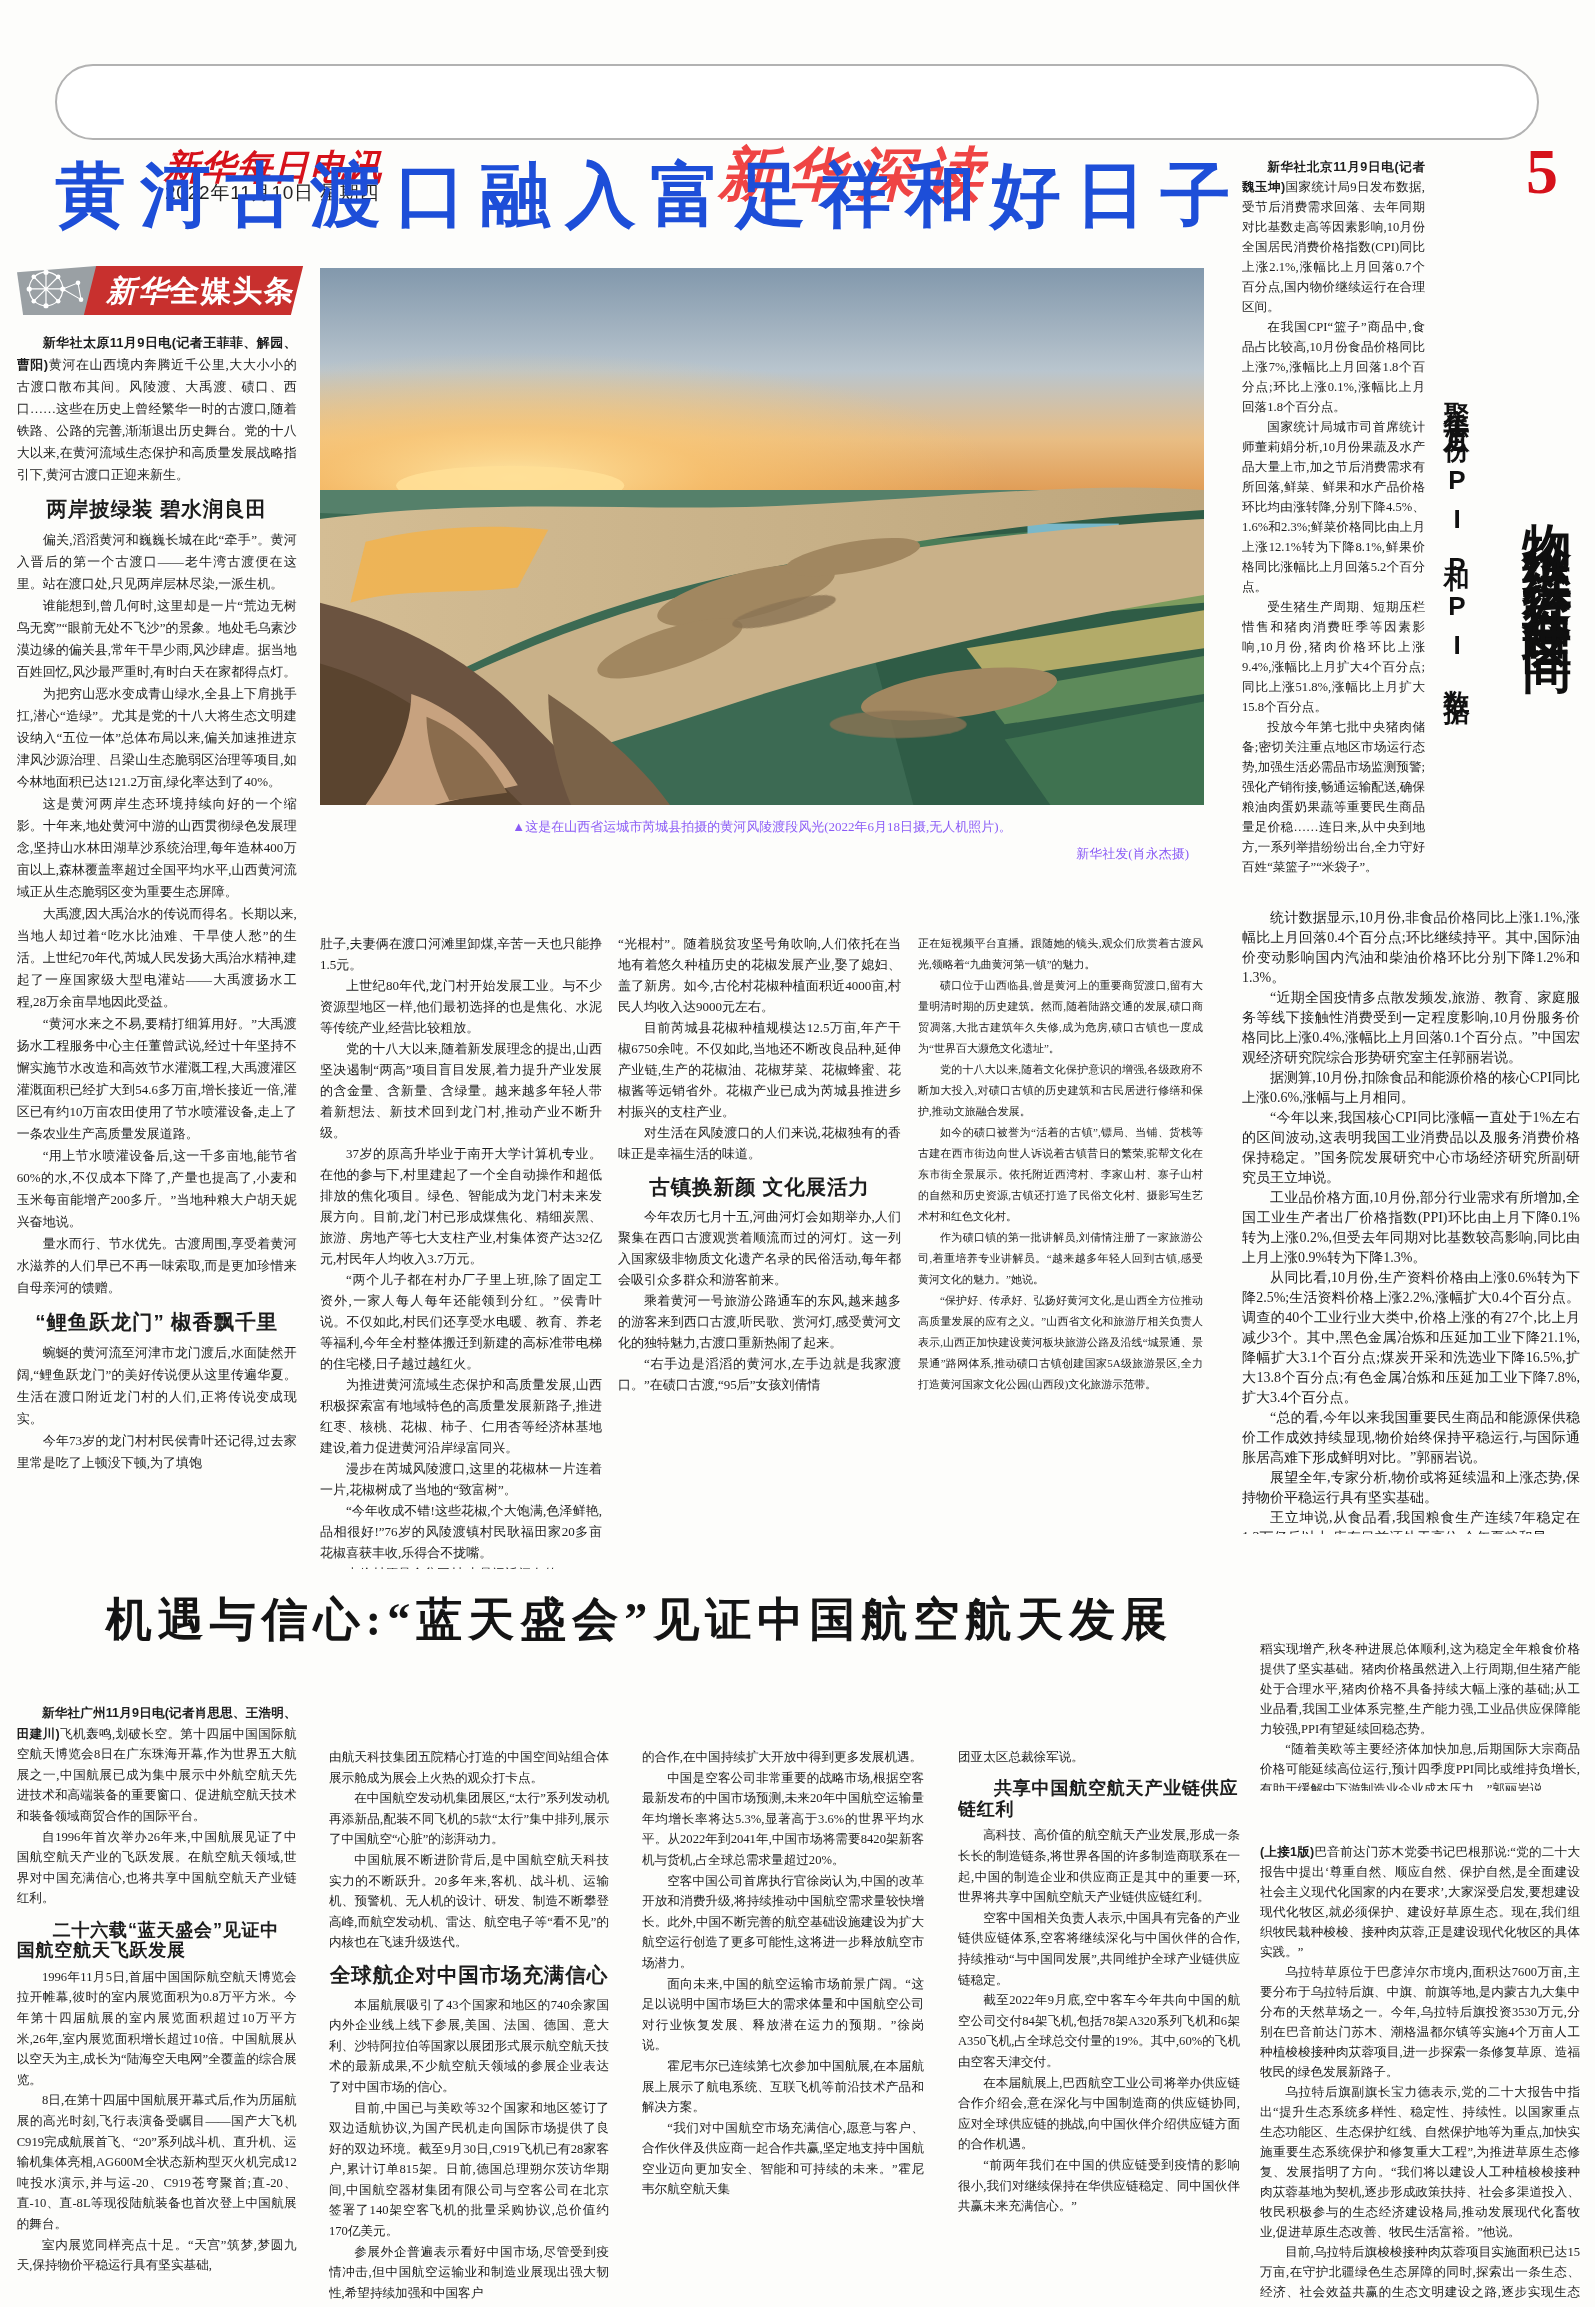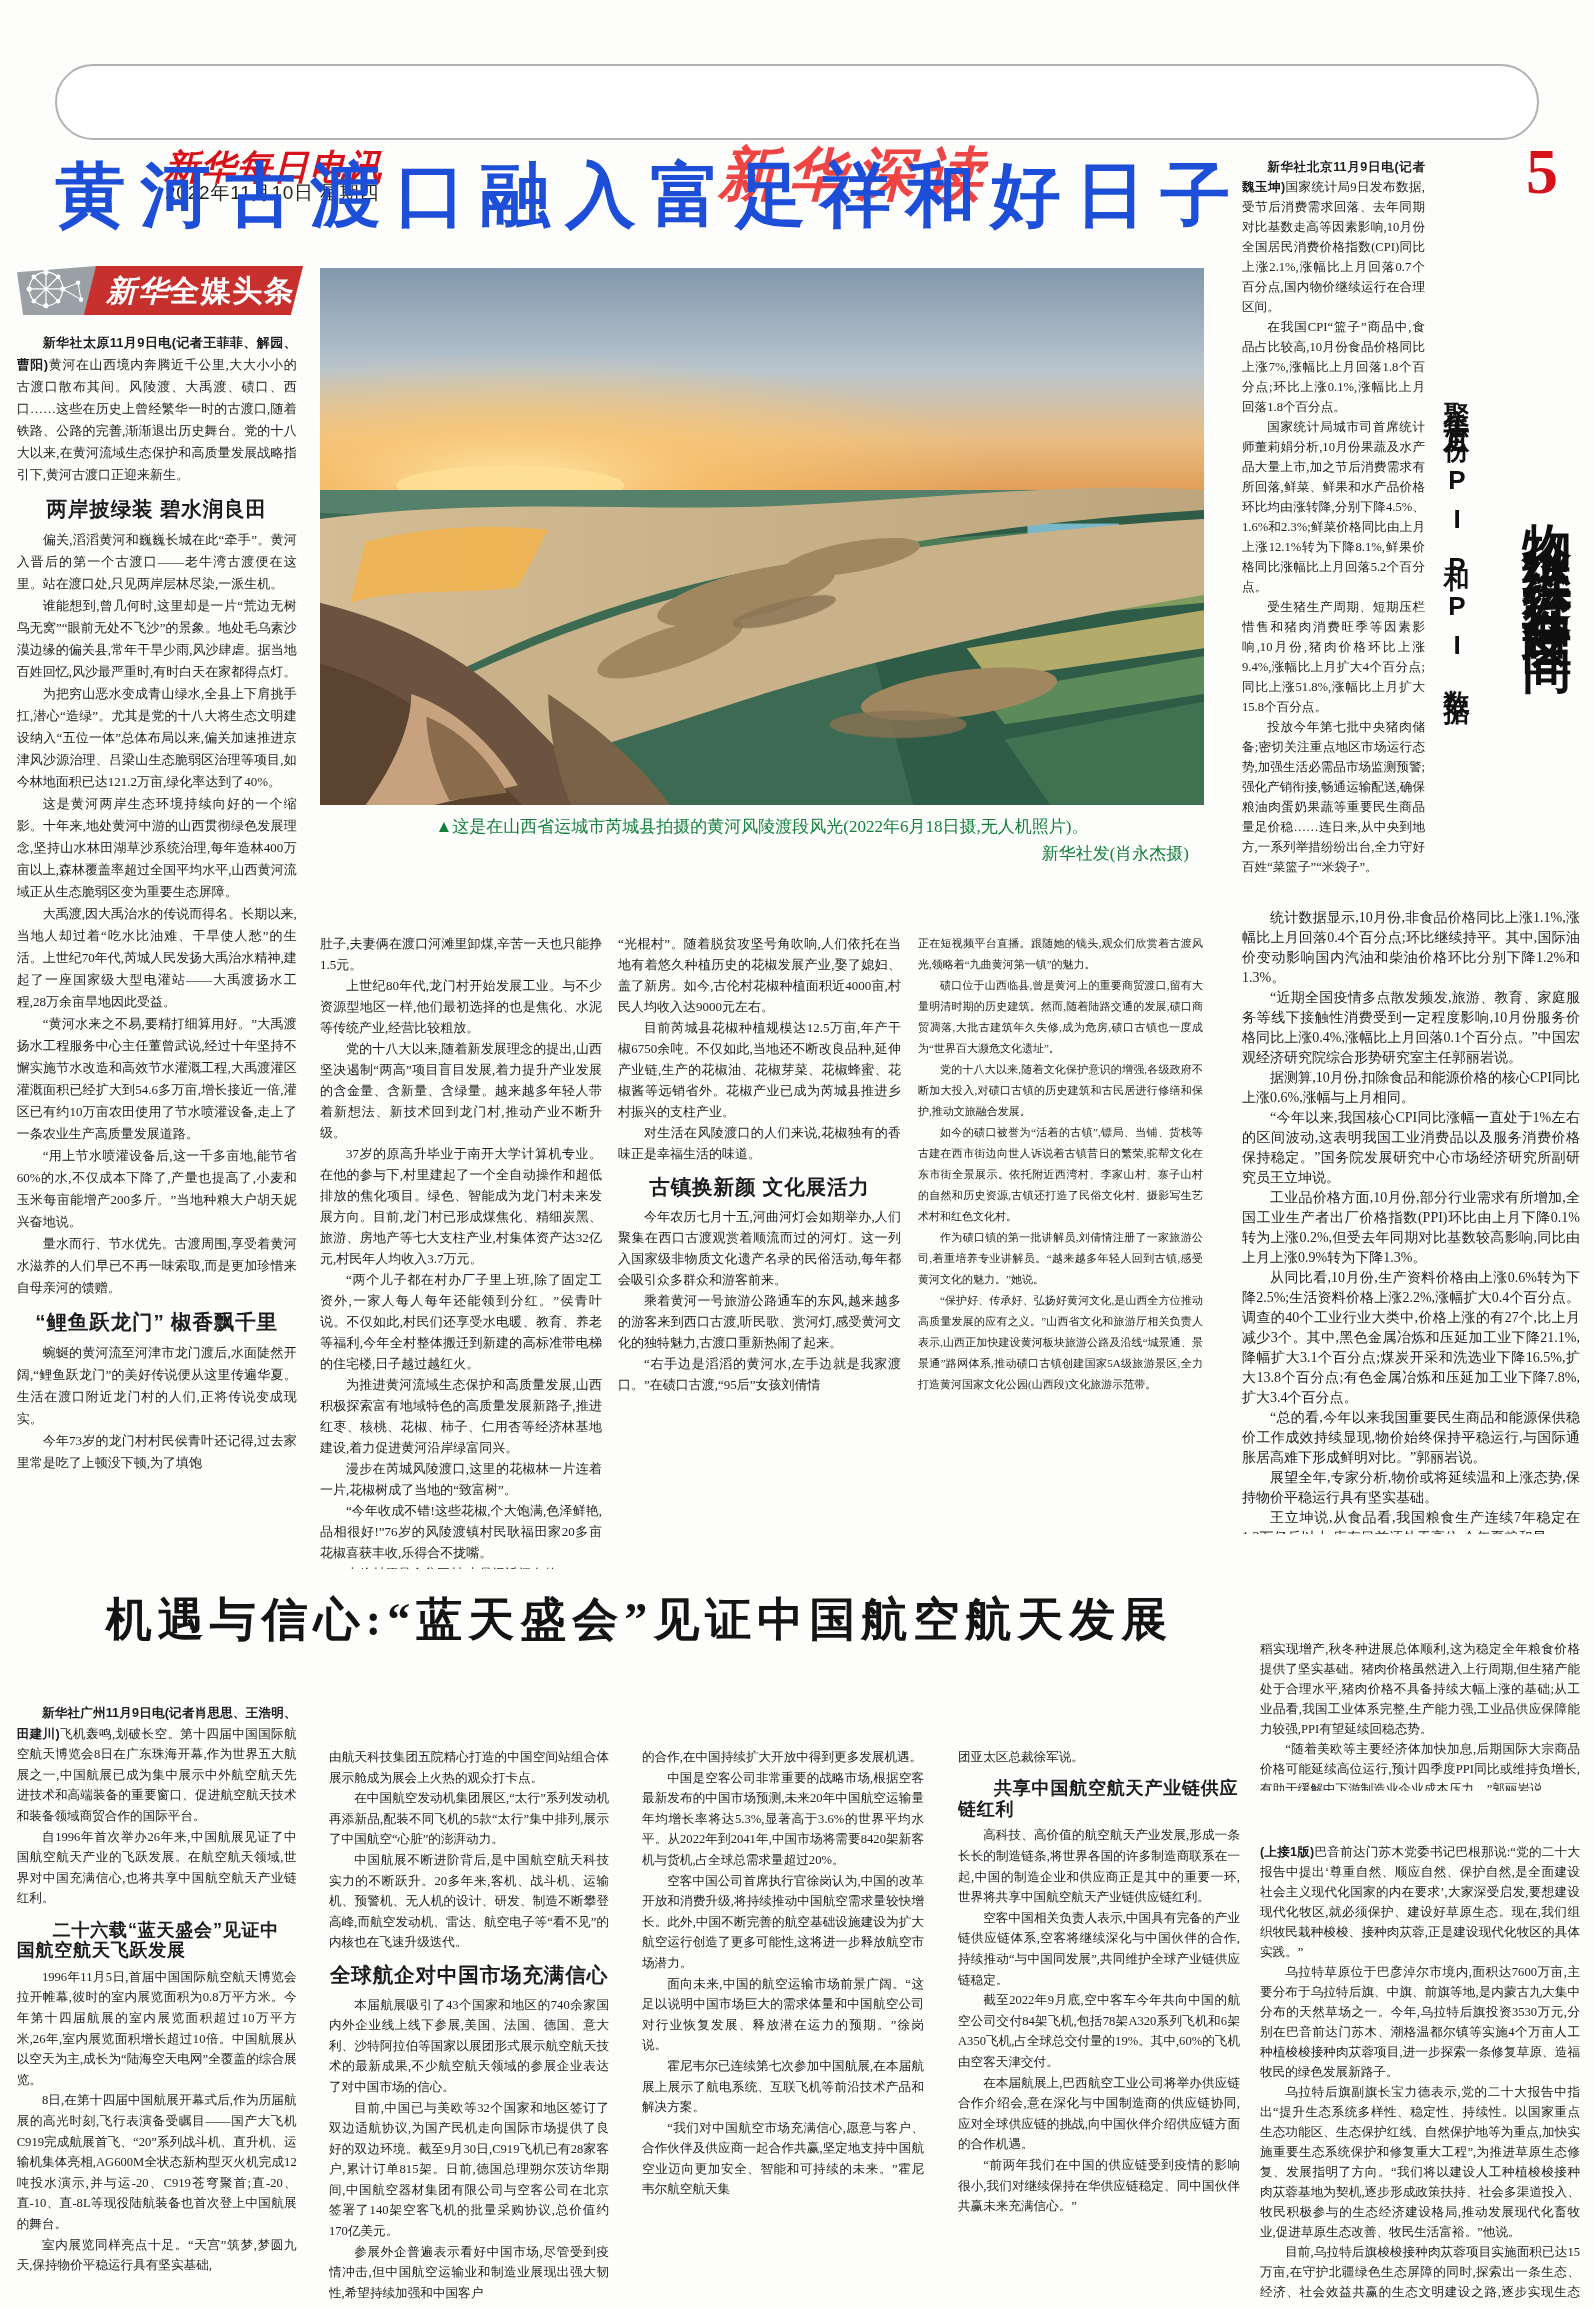--- a/index.html
+++ b/index.html
@@ -40,22 +40,22 @@
        font-size:20.6px;margin:12px 0 9px;text-indent:0;letter-spacing:0.8px;}
   .sub-left{text-align:left;text-indent:2em;font-size:18px;margin:10.7px 0 6px;}
 
   .leftcol{left:16.7px;top:332px;width:280px;height:1238px;font-size:13px;line-height:22px;}
   .colA{left:320px;top:889px;width:282px;height:680px;font-size:13px;line-height:21px;}
   .colB{left:618px;top:889px;width:283px;height:680px;font-size:13px;line-height:21px;}
   .colC{left:918px;top:889px;width:285px;height:680px;font-size:11px;line-height:21px;}
 
   
   .photo{position:absolute;left:320px;top:268px;width:884px;height:537px;overflow:hidden;}
-  .caption{position:absolute;left:320px;top:813px;width:884px;font-size:17px;line-height:27px;
-           text-align:center;color:#15803d;}
+  .caption{position:absolute;left:320px;top:813px;width:884px;font-size:13px;line-height:27px;
+           text-align:center;color:#8b5cf6;}
   .caption .credit{display:block;text-align:right;padding-right:15px;}
 
   
   .cpi1{left:1242px;top:157px;width:183px;height:801px;font-size:12.6px;line-height:20px;}
   .vsub{position:absolute;left:1434px;top:381px;width:41px;height:533px;
         writing-mode:vertical-rl;text-orientation:upright;font-family:"Liberation Sans",sans-serif;
         font-weight:700;font-size:26px;letter-spacing:9px;color:#111;}
   .vhead{position:absolute;left:1481px;top:174px;width:99px;height:754px;
          writing-mode:vertical-rl;text-orientation:upright;font-weight:900;font-size:49px;
          letter-spacing:12px;color:#0f0f0f;text-align:center;}

